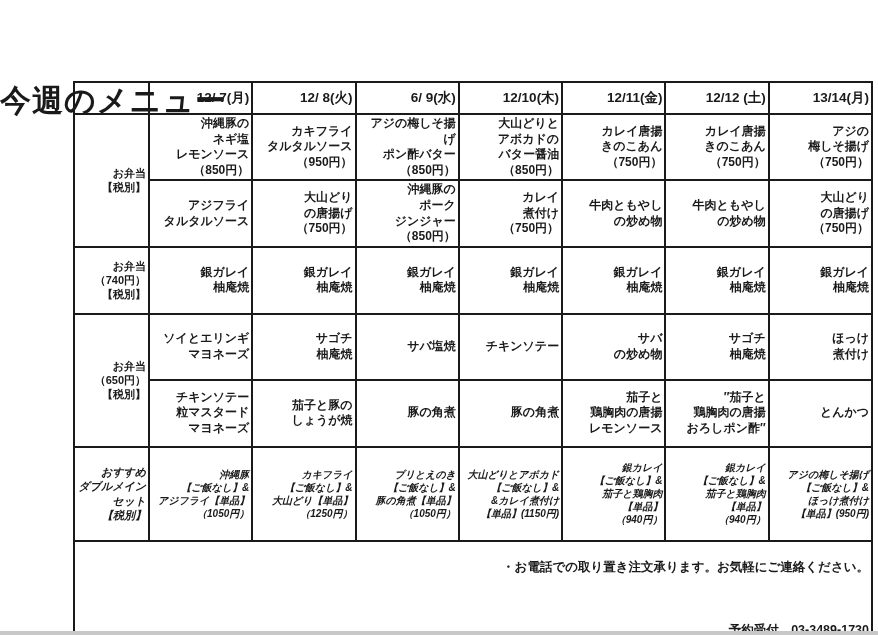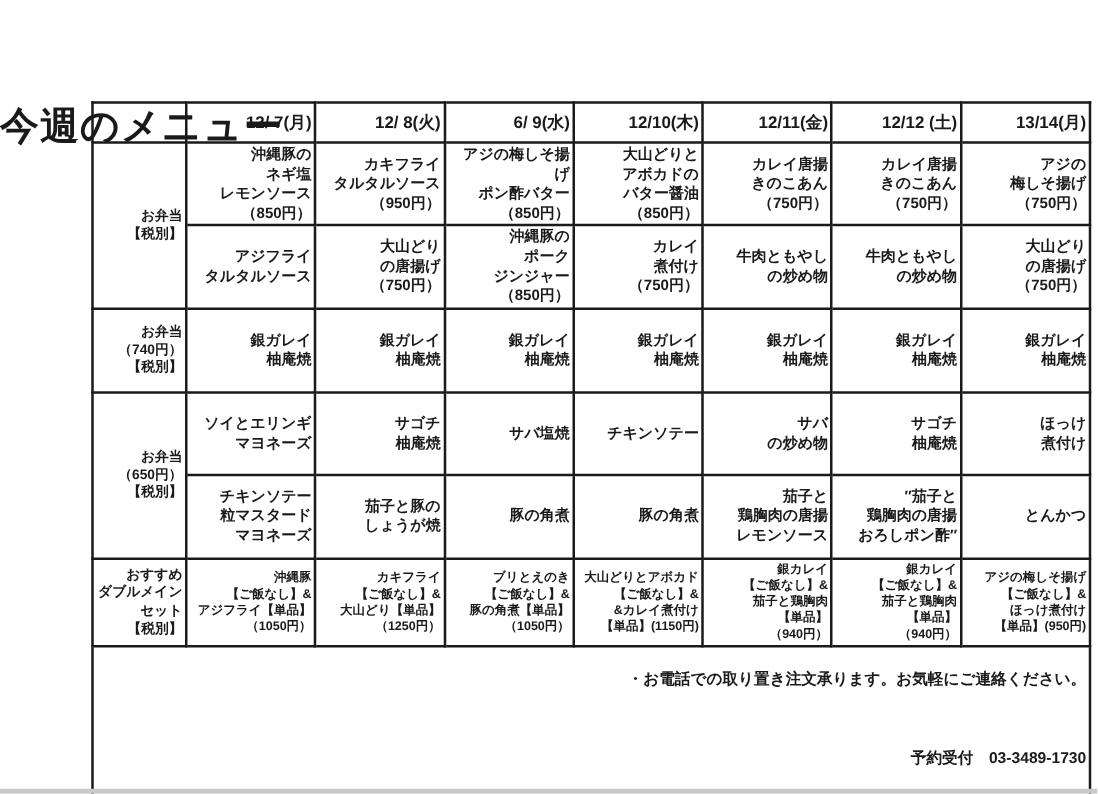--- a/index.html
+++ b/index.html
@@ -30,21 +30,21 @@
     padding:1px 2px;
     overflow:hidden;
   }
   col.c-label { width:75px; }
   tr.r-dates  { height:32px; }
   tr.r-s1a    { height:66px; }
   tr.r-s1b    { height:63px; }
   tr.r-s2     { height:67px; }
   tr.r-s3a    { height:66px; }
   tr.r-s3b    { height:67px; }
-  tr.r-s4     { height:70px; }
+  tr.r-s4     { height:94px;font-style:italic; }
   tr.r-footer { height:98px; }
   td.date  { font-size:13.5px; }
   td.label { font-size:11px;margin-top:20px; }
   td.item  { font-size:12px; }
   td.item-sm { font-size:10px; line-height:1.32; }
   td.footer-cell {
     vertical-align:top; text-align:left;
     white-space:normal;
     padding:9px 10px 6px 76px;
     font-size:12.5px;

